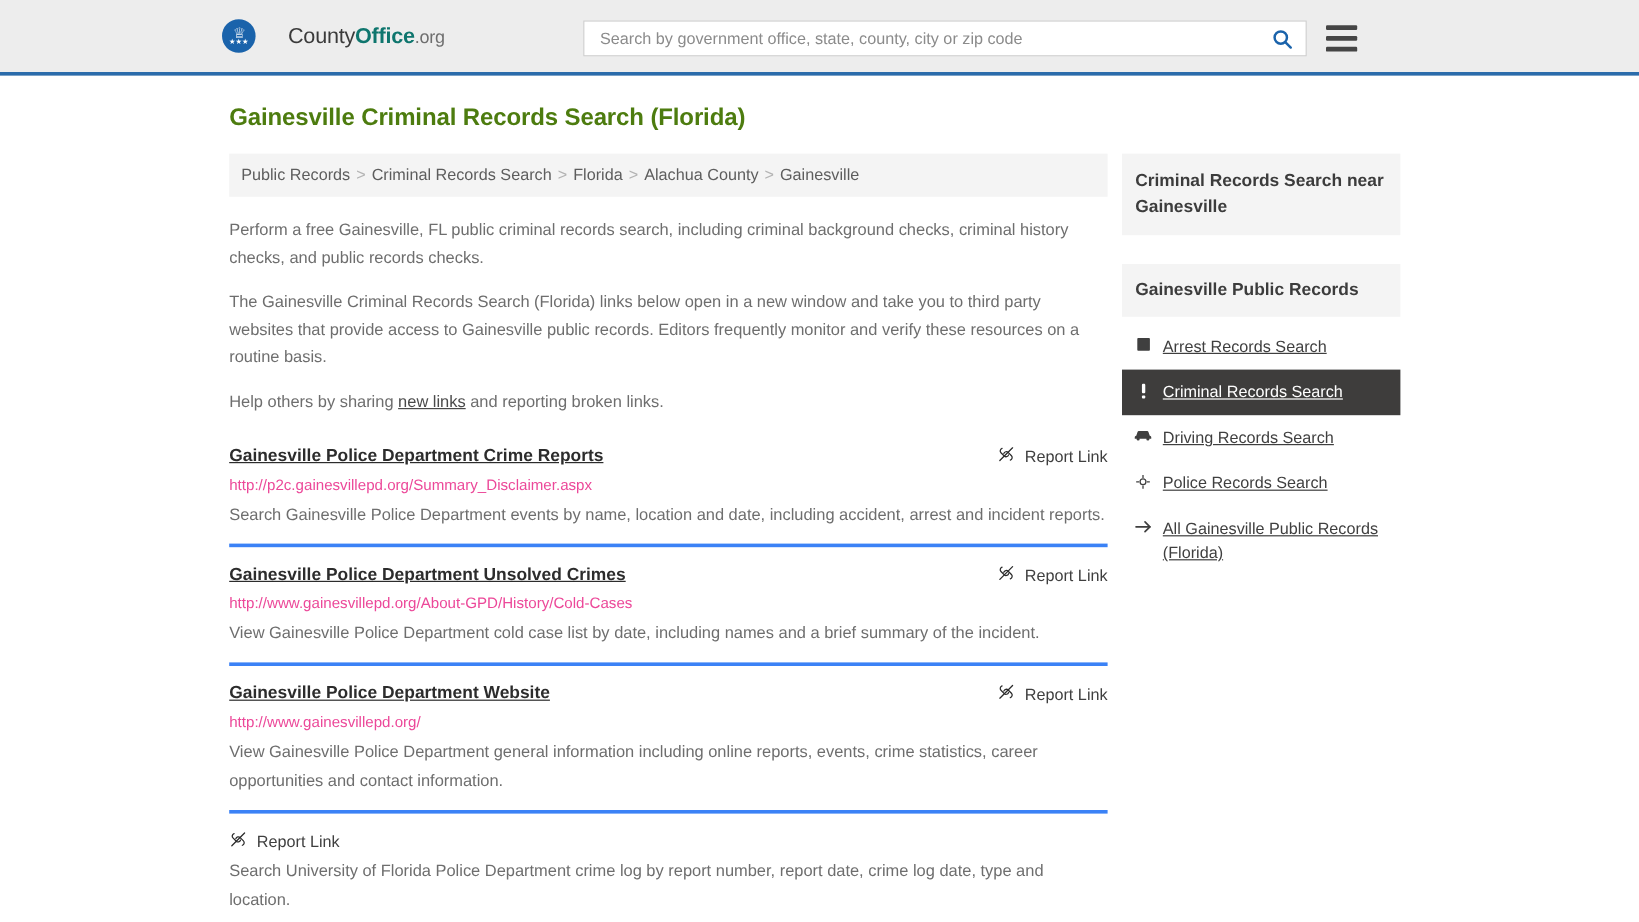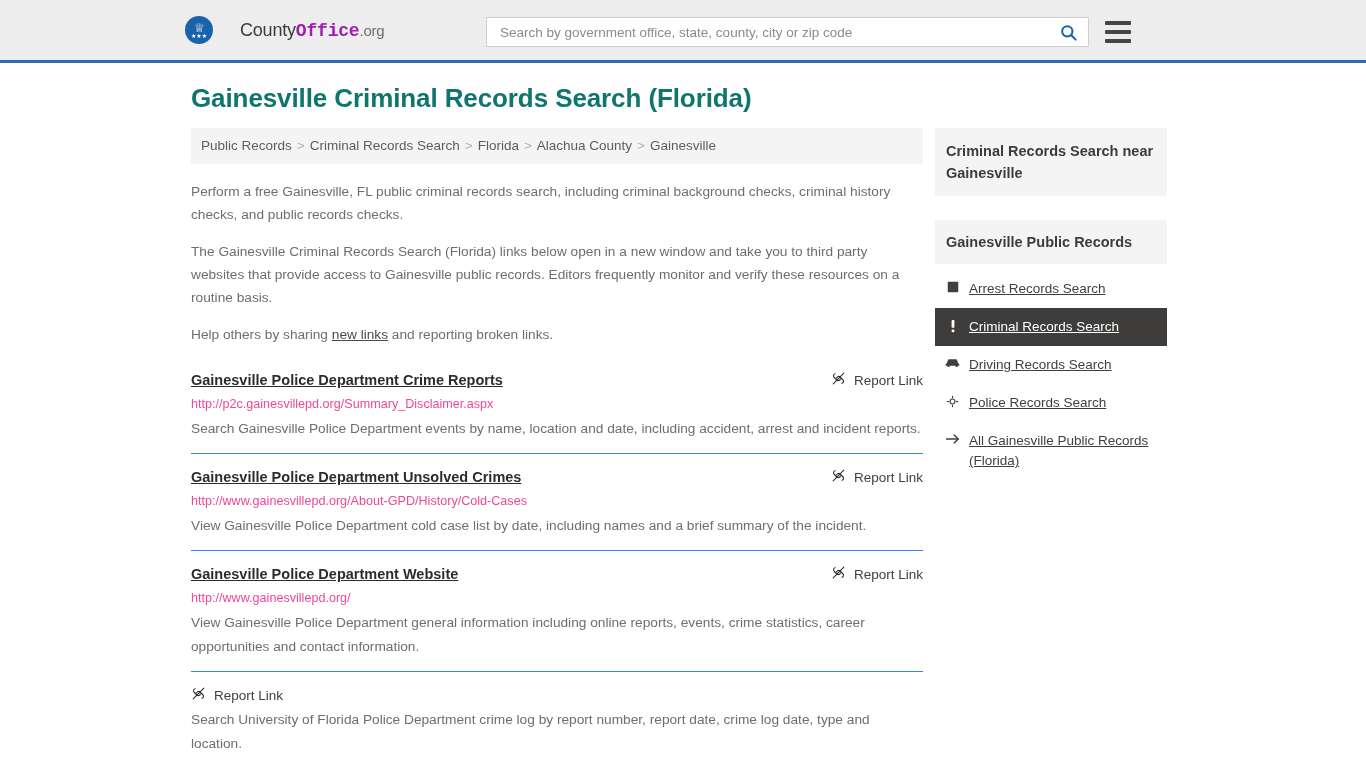--- a/index.html
+++ b/index.html
@@ -59,21 +59,21 @@
     font-size: 6px;
     line-height: 7px;
     letter-spacing: 0px;
   }
   .brand-text {
     font-size: 18px;
     letter-spacing: -0.2px;
     white-space: nowrap;
   }
   .brand-text .c1 { color: #3b3b3b; font-weight: 400; margin-left: 20px; }
-  .brand-text .c2 { color: #a21caf; font-weight: 700; font-family: Liberation Mono, monospace; }
+  .brand-text .c2 { color: #0f766e; font-weight: 700; }
   .brand-text .c3 { color: #6f6f6f; font-size: 15px; }
 
   .search-wrap {
     position: absolute;
     left: 303px;
     top: 17px;
     width: 645px;
     height: 30px;
     display: flex;
     align-items: center;
@@ -118,23 +118,23 @@
   
   .page {
     width: 1000px;
     margin: 0 auto;
     padding-top: 22px;
     display: block;
     position: relative;
   }
   h1.page-title {
     margin: 0 0 17px 8px;
-    font-size: 26px;
+    font-size: 20px;
     line-height: 26px;
-    color: #0f766e;
+    color: #4d7c0f;
     font-weight: 700;
     letter-spacing: -0.1px;
   }
   .cols { display: flex; align-items: flex-start; }
   .col-main { width: 732px; margin-left: 8px; }
   .col-side { width: 232px; margin-left: 12px; }
 
   
   .breadcrumb {
     background: #f4f4f4;
@@ -159,21 +159,21 @@
   .intro p.first { margin-top: 16px; }
   .intro a {
     color: #4a4a4a;
     text-decoration: underline;
     font-weight: 400;
   }
 
   
   .results { margin-top: 20px; }
   .result {
-    border-top: 1px solid #3b82f6;
+    border-top: 3px solid #3b82f6;
     padding: 13px 0 12px 0;
     position: relative;
   }
   .result.first { border-top: 0; padding-top: 4px; }
   .result-head {
     display: flex;
     align-items: flex-start;
     justify-content: space-between;
   }
   .result-title {

